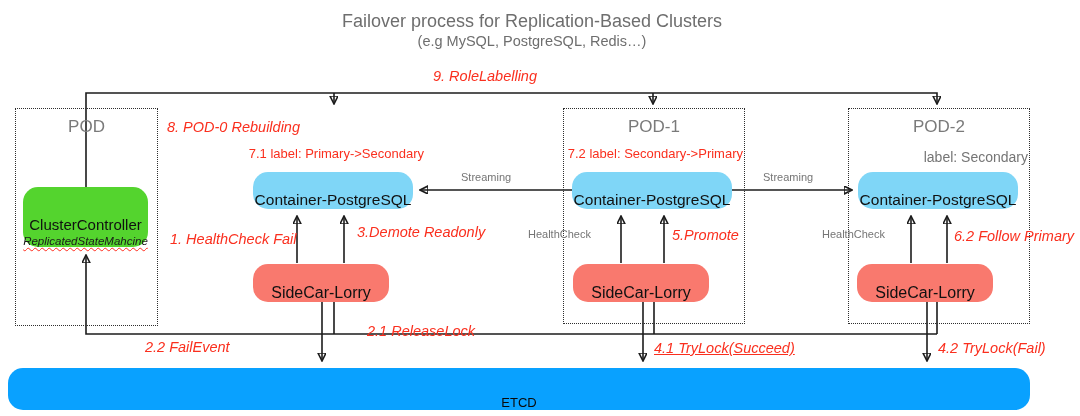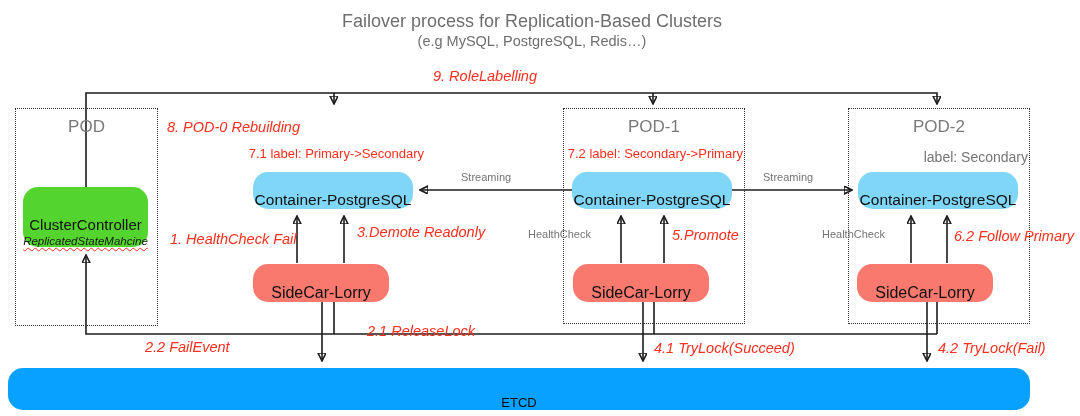--- a/index.html
+++ b/index.html
@@ -117,16 +117,16 @@
   <div class="abs red-i" style="left:170px;top:231px;">1. HealthCheck Fail</div>
   <div class="abs red-i" style="left:357px;top:224px;">3.Demote Readonly</div>
   <div class="abs gray-i" style="left:528px;top:228px;">HealthCheck</div>
   <div class="abs red-i" style="left:672px;top:227px;">5.Promote</div>
   <div class="abs gray-i" style="left:822px;top:228px;">HealthCheck</div>
   <div class="abs red-i" style="left:954px;top:228px;">6.2 Follow Primary</div>
   <div class="abs gray-i" style="left:461px;top:171px;">Streaming</div>
   <div class="abs gray-i" style="left:763px;top:171px;">Streaming</div>
   <div class="abs red-i" style="left:145px;top:339px;">2.2 FailEvent</div>
   <div class="abs red-i" style="left:335px;top:323px;margin-left:32px;">2.1 ReleaseLock</div>
-  <div class="abs red-i" style="left:654px;top:340px;">4.1 TryLock(Succeed)</div>
+  <div class="abs red-i" style="left:654px;top:340px;text-decoration:underline;">4.1 TryLock(Succeed)</div>
   <div class="abs red-i" style="left:938px;top:340px;">4.2 TryLock(Fail)</div>
 
 </div>
 
 </body></html>

